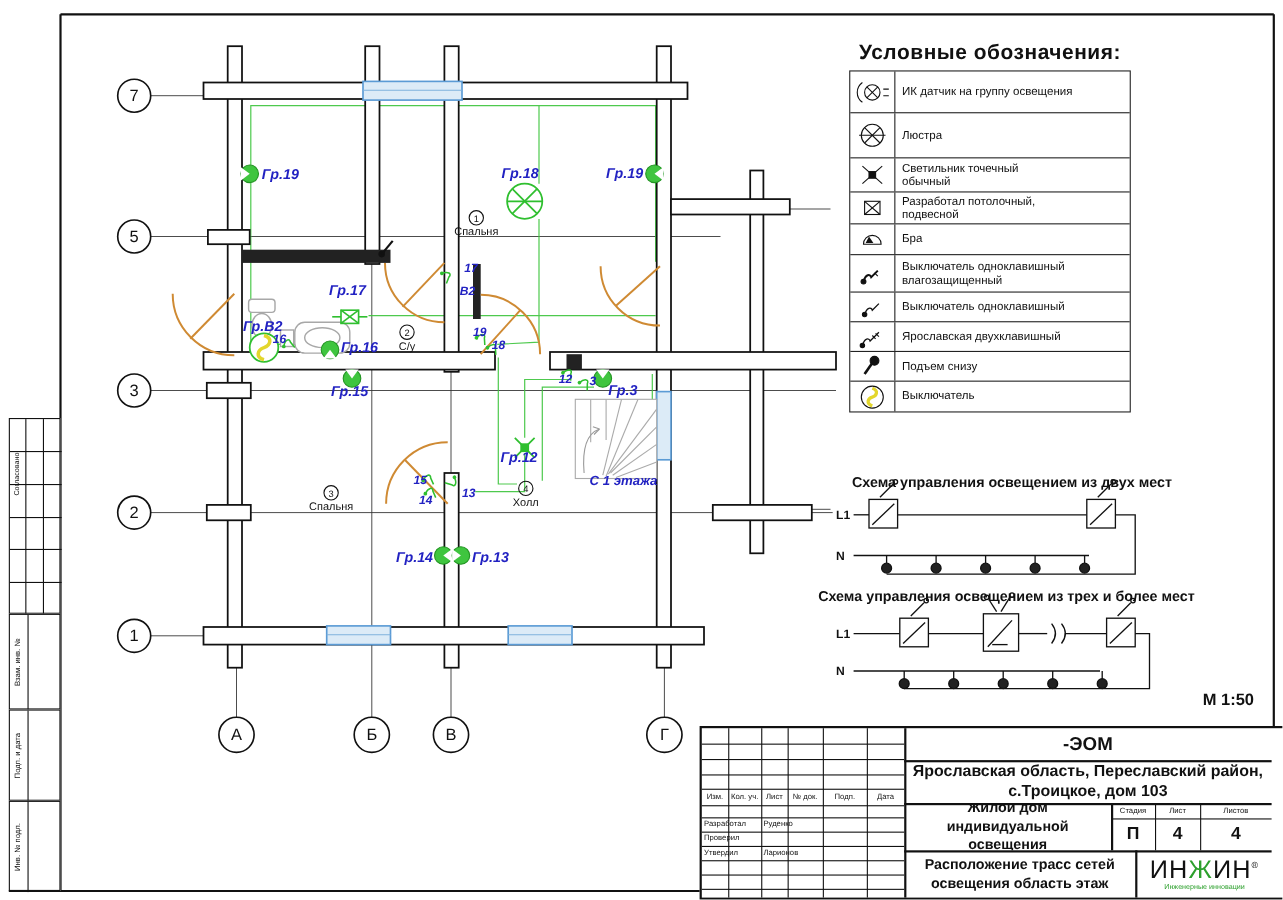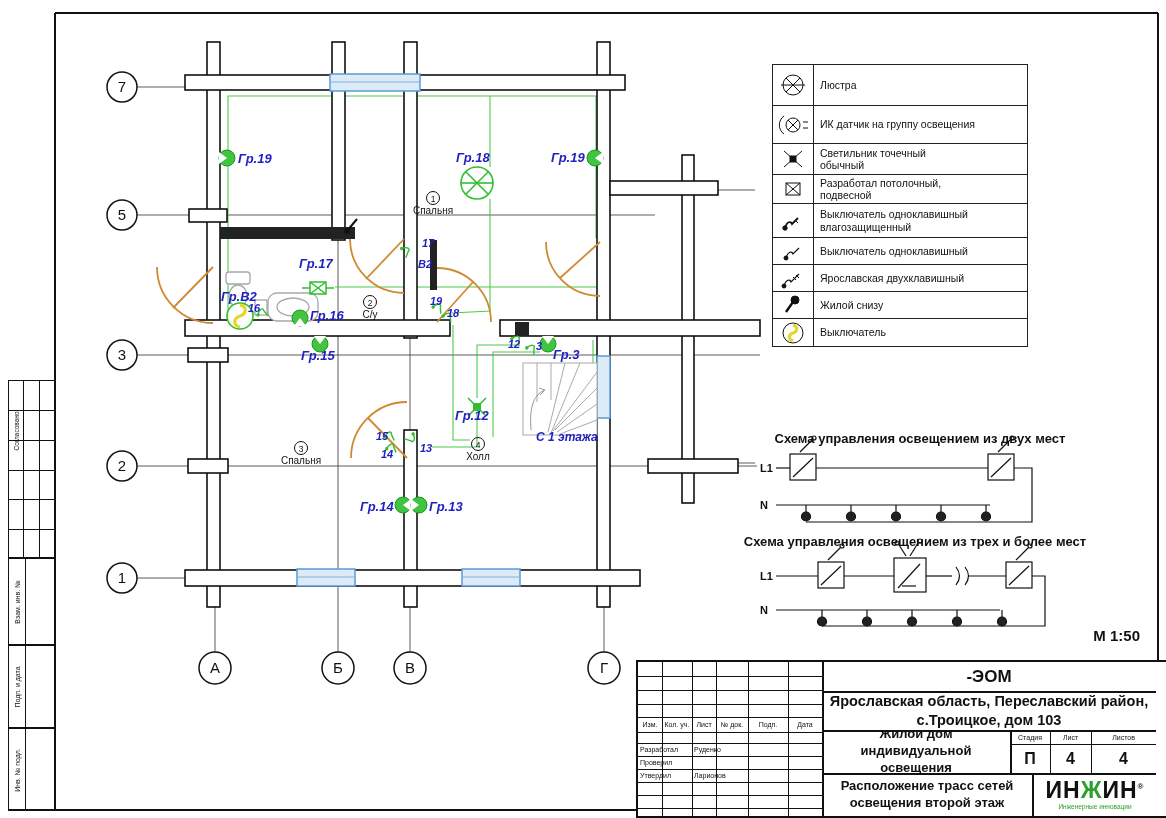--- a/index.html
+++ b/index.html
@@ -21,21 +21,21 @@
   .sb-box{position:absolute;border:1.5px solid #111;box-sizing:border-box;background:#fff;}
   .rot{position:absolute;transform:translate(-50%,-50%) rotate(-90deg);
        white-space:nowrap;font-size:7px;color:#111;}
   
   #tb{left:636px;top:660px;width:574px;height:158px;border:2px solid #111;
       box-sizing:border-box;background:#fff;}
   .tbc{position:absolute;font-size:7px;display:flex;align-items:center;justify-content:center;
        text-align:center;overflow:hidden;}
   .big{font-size:17px;font-weight:700;}
   #logo-cell{display:flex;flex-direction:column;align-items:center;justify-content:center;}
-  #logo-line{font-size:23px;font-weight:700;letter-spacing:1px;line-height:1;position:relative;}
+  #logo-line{font-size:23px;font-weight:400;letter-spacing:1px;line-height:1;position:relative;}
   #logo-line .grn{color:#2da02d;}
   #logo-reg{font-size:8px;position:relative;top:-9px;}
   #logo-sub{font-size:6.5px;color:#2da02d;margin-top:1px;}
   
   .blue-lbl{fill:#2222c2;font:italic 700 13px "Liberation Sans",sans-serif;}
   .blue-sm{fill:#2222c2;font:italic 700 11px "Liberation Sans",sans-serif;}
   .room-name{fill:#111;font:400 10px "Liberation Sans",sans-serif;text-anchor:middle;}
   .room-num{fill:#111;font:400 8.5px "Liberation Sans",sans-serif;text-anchor:middle;}
   .axis-lbl{fill:#111;font:400 15px "Liberation Sans",sans-serif;text-anchor:middle;}
   .sch-title{fill:#111;font:700 13px "Liberation Sans",sans-serif;text-anchor:middle;}
@@ -403,45 +403,46 @@
             <circle cx="957" cy="621.5" r="4.5" fill="#222"></circle>
           <line x1="1002" y1="610" x2="1002" y2="617"></line>
             <circle cx="1002" cy="621.5" r="4.5" fill="#222"></circle>
         </g>
       </g>
     </g>
 
     <text class="scale-lbl" x="1140" y="641">М 1:50</text>
   </svg>
 
+  <div class="abs" id="legend-title">Условные обозначения:</div>
   <div class="abs" id="legend">
-    <div class="lg-row" style="height:40px">
-      <div class="lg-sym">
-        <svg width="34" height="26" viewBox="0 0 34 26" stroke="#111" fill="none">
-            <circle cx="17" cy="13" r="10"></circle>
-            <line x1="10" y1="6" x2="24" y2="20"></line>
-            <line x1="24" y1="6" x2="10" y2="20"></line>
-            <line x1="5" y1="13" x2="29" y2="13"></line>
-          </svg>
-      </div>
-        <div class="lg-label">Люстра</div>
-    </div>
     <div class="lg-row" style="height:37px">
       <div class="lg-sym">
         <svg width="34" height="26" viewBox="0 0 34 26" stroke="#111" fill="none">
             <path d="M8,4 a11,11 0 0 0 0,18"></path>
             <circle cx="17" cy="13" r="7"></circle>
             <line x1="12" y1="8" x2="22" y2="18"></line>
             <line x1="22" y1="8" x2="12" y2="18"></line>
             <line x1="27" y1="10" x2="32" y2="10"></line>
             <line x1="27" y1="16" x2="32" y2="16"></line>
           </svg>
       </div>
         <div class="lg-label">ИК датчик на группу освещения</div>
     </div>
+    <div class="lg-row" style="height:40px">
+      <div class="lg-sym">
+        <svg width="34" height="26" viewBox="0 0 34 26" stroke="#111" fill="none">
+            <circle cx="17" cy="13" r="10"></circle>
+            <line x1="10" y1="6" x2="24" y2="20"></line>
+            <line x1="24" y1="6" x2="10" y2="20"></line>
+            <line x1="5" y1="13" x2="29" y2="13"></line>
+          </svg>
+      </div>
+        <div class="lg-label">Люстра</div>
+    </div>
     <div class="lg-row" style="height:30px">
       <div class="lg-sym">
         <svg width="34" height="26" viewBox="0 0 34 26" stroke="#111" fill="none">
             <line x1="8" y1="5" x2="26" y2="21"></line>
             <line x1="26" y1="5" x2="8" y2="21"></line>
             <rect x="14" y="10" width="6" height="6" fill="#111"></rect>
           </svg>
       </div>
         <div class="lg-label">Светильник точечный
 обычный</div>
@@ -449,20 +450,29 @@
     <div class="lg-row" style="height:28px">
       <div class="lg-sym">
         <svg width="34" height="26" viewBox="0 0 34 26" stroke="#111" fill="none">
             <rect x="10" y="7" width="14" height="12"></rect>
             <line x1="10" y1="7" x2="24" y2="19"></line>
             <line x1="24" y1="7" x2="10" y2="19"></line>
           </svg>
       </div>
         <div class="lg-label">Разработал потолочный,
 подвесной</div>
+    </div>
+    <div class="lg-row" style="height:27px">
+      <div class="lg-sym">
+        <svg width="34" height="26" viewBox="0 0 34 26" stroke="#111" fill="none">
+            <path d="M9,17 a8,8 0 0 1 16,0 z"></path>
+            <path d="M11,16 L18,16 L14,10 Z" fill="#111" stroke="none"></path>
+          </svg>
+      </div>
+        <div class="lg-label">Бра</div>
     </div>
     <div class="lg-row" style="height:33px">
       <div class="lg-sym">
         <svg width="34" height="26" viewBox="0 0 34 26" stroke="#111" fill="none">
             <path d="M9,20 C11,13 15,13 16,16 L22,10" stroke-width="1.8"></path>
             <circle cx="9" cy="20" r="2.2" fill="#111"></circle>
             <line x1="19" y1="12" x2="22" y2="15"></line>
           </svg>
       </div>
         <div class="lg-label">Выключатель одноклавишный
@@ -488,21 +498,21 @@
       </div>
         <div class="lg-label">Ярославская двухклавишный</div>
     </div>
     <div class="lg-row" style="height:26px">
       <div class="lg-sym">
         <svg width="34" height="26" viewBox="0 0 34 26" stroke="#111" fill="none">
             <circle cx="19" cy="8" r="4" fill="#111"></circle>
             <line x1="17" y1="10" x2="10" y2="20" stroke-width="2.4"></line>
           </svg>
       </div>
-        <div class="lg-label">Жилой снизу</div>
+        <div class="lg-label">Подъем снизу</div>
     </div>
     <div class="lg-row" style="height:27px">
       <div class="lg-sym">
         <svg width="34" height="26" viewBox="0 0 34 26" fill="none">
             <circle cx="17" cy="13" r="10" stroke="#111"></circle>
             <path d="M17,5 C23,7 21,12 17,13 C13,14 11,19 17,21" stroke="#e3d62c" stroke-width="3"></path>
           </svg>
       </div>
         <div class="lg-label">Выключатель</div>
     </div>
@@ -573,21 +583,21 @@
     <div class="vl" style="left:372px;top:68px;height:43px;width:2px;"></div>
     <div class="vl" style="left:412px;top:68px;height:43px;"></div>
     <div class="vl" style="left:453px;top:68px;height:43px;"></div>
     <div class="hl" style="left:372px;top:82px;width:146px;"></div>
     <div class="tbc" style="left:372px;top:68px;width:40px;height:14px;">Стадия</div>
     <div class="tbc" style="left:412px;top:68px;width:41px;height:14px;">Лист</div>
     <div class="tbc" style="left:453px;top:68px;width:65px;height:14px;">Листов</div>
     <div class="tbc" style="left:372px;top:82px;width:40px;height:29px;font-size:16px;font-weight:700;">П</div>
     <div class="tbc" style="left:412px;top:82px;width:41px;height:29px;font-size:16px;font-weight:700;">4</div>
     <div class="tbc" style="left:453px;top:82px;width:65px;height:29px;font-size:16px;font-weight:700;">4</div>
-    <div class="tbc" style="left:186px;top:111px;width:206px;height:43px;font-size:13px;font-weight:700;line-height:1.3;">Расположение трасс сетей освещения второй этаж</div>
+    <div class="tbc" style="left:186px;top:111px;width:206px;height:43px;font-size:13px;font-weight:700;line-height:1.3;">Расположение трасс сетей освещения область этаж</div>
     <div class="vl" style="left:394px;top:111px;height:43px;width:2px;"></div>
     <div class="tbc" id="logo-cell" style="left:396px;top:111px;width:122px;height:43px;">
       <div id="logo-line"><span>ИН</span><span class="grn">Ж</span><span>ИН</span><span id="logo-reg">®</span></div>
       <div id="logo-sub">Инженерные инновации</div>
     </div>
   </div>
 
 </div>
 
 </body></html>

